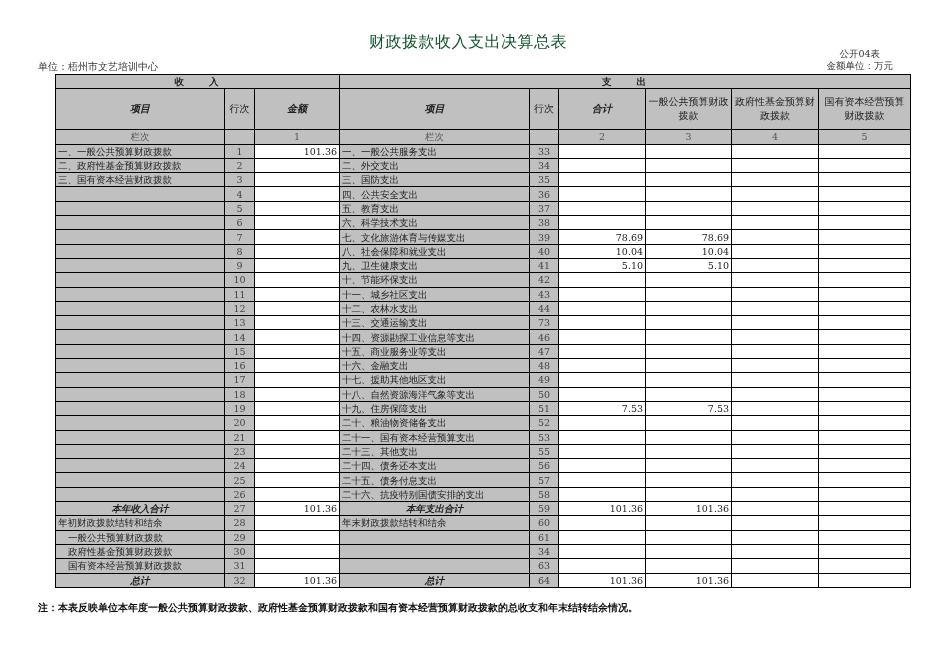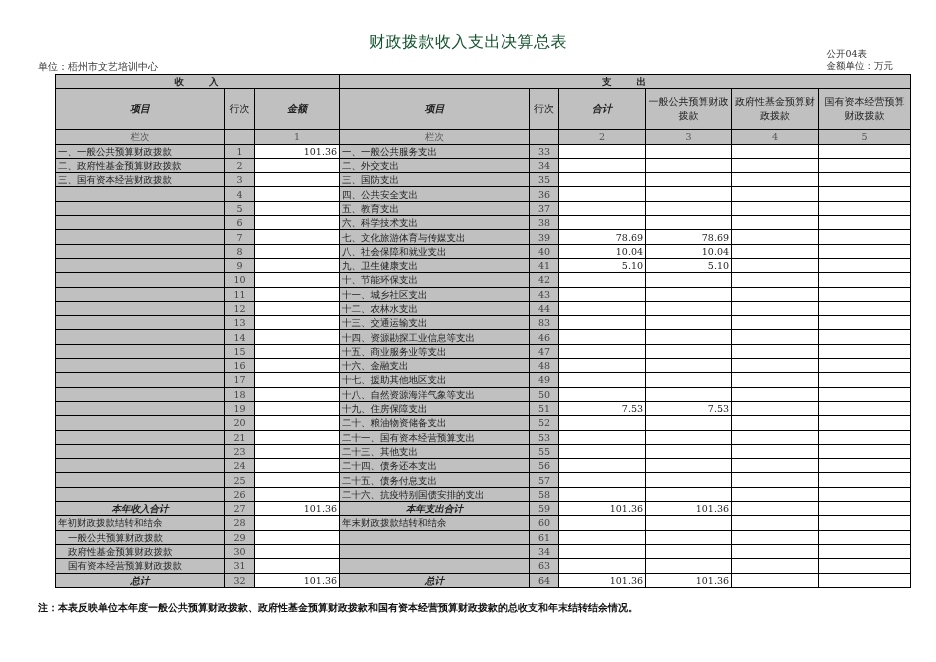--- a/index.html
+++ b/index.html
@@ -1,21 +1,21 @@
 <!DOCTYPE html>
 <html><head>
 <meta charset="utf-8">
 <style>
   html, body { margin:0; padding:0; background:#ffffff; }
   body { width:936px; height:662px; position:relative; overflow:hidden;
          font-family: "DejaVu Serif", "Liberation Serif", serif; color:#222; }
   .title { position:absolute; left:0; top:32px; width:936px; text-align:center;
            font-size:16px; color:#14532d; letter-spacing:0.5px; }
   .unit { position:absolute; left:38px; top:60px; font-size:10px; color:#333; }
-  .formno { position:absolute; right:43px; top:48px; font-size:9.5px; color:#333; text-align:left; line-height:12px; }
+  .formno { position:absolute; right:43px; top:48px; font-size:9.5px; color:#333; text-align:center; line-height:12px; }
   table.main { position:absolute; left:38px; top:74px; border-collapse:collapse; table-layout:fixed; width:855px;margin-left:17px; }
   table.main td { border:1px solid #000; padding:0 2px; font-size:9.5px; height:13.3px; line-height:13px;
                   white-space:nowrap; overflow:hidden; }
   .g { background:#c0c0c0; }
   .w { background:#ffffff; }
   .c { text-align:center; }
   .r { text-align:right; }
   .b { font-weight:bold; font-family:"DejaVu Sans","Liberation Sans",sans-serif;font-style:italic; }
   .sec { font-weight:bold; font-family:"DejaVu Sans","Liberation Sans",sans-serif; font-size:10.5px; letter-spacing:2px; }
   .hdr td.h2 { height:40px; line-height:14px; white-space:normal; font-size:10px; }
@@ -204,21 +204,21 @@
         <td class="w r"></td>
         <td class="w r"></td>
         <td class="w r"></td>
         <td class="w r"></td>
       </tr>
       <tr>
         <td class="g "></td>
         <td class="g c num">13</td>
         <td class="w r"></td>
         <td class="g ">十三、交通运输支出</td>
-        <td class="g c num">83</td>
+        <td class="g c num">73</td>
         <td class="w r"></td>
         <td class="w r"></td>
         <td class="w r"></td>
         <td class="w r"></td>
       </tr>
       <tr>
         <td class="g "></td>
         <td class="g c num">14</td>
         <td class="w r"></td>
         <td class="g ">十四、资源勘探工业信息等支出</td>

